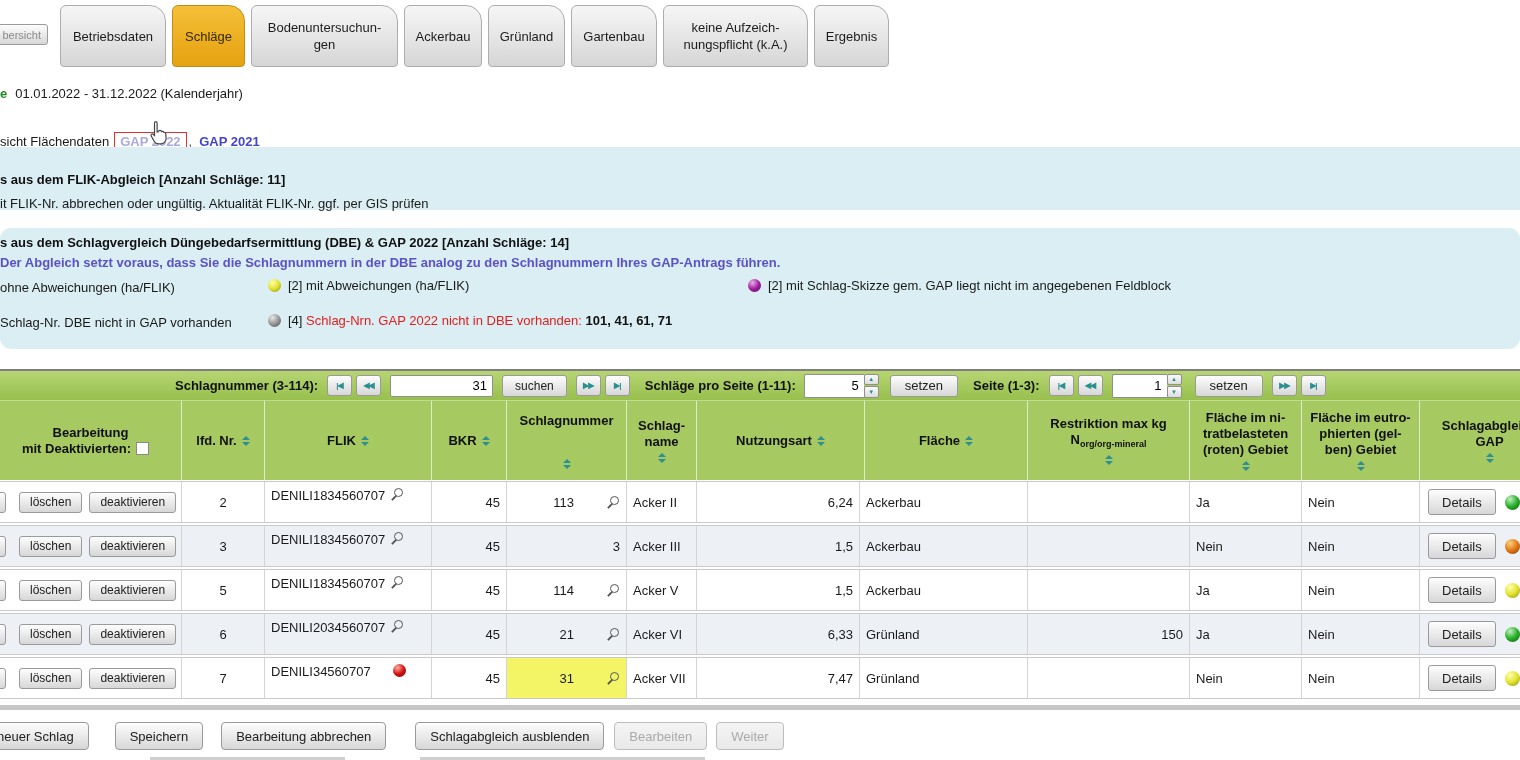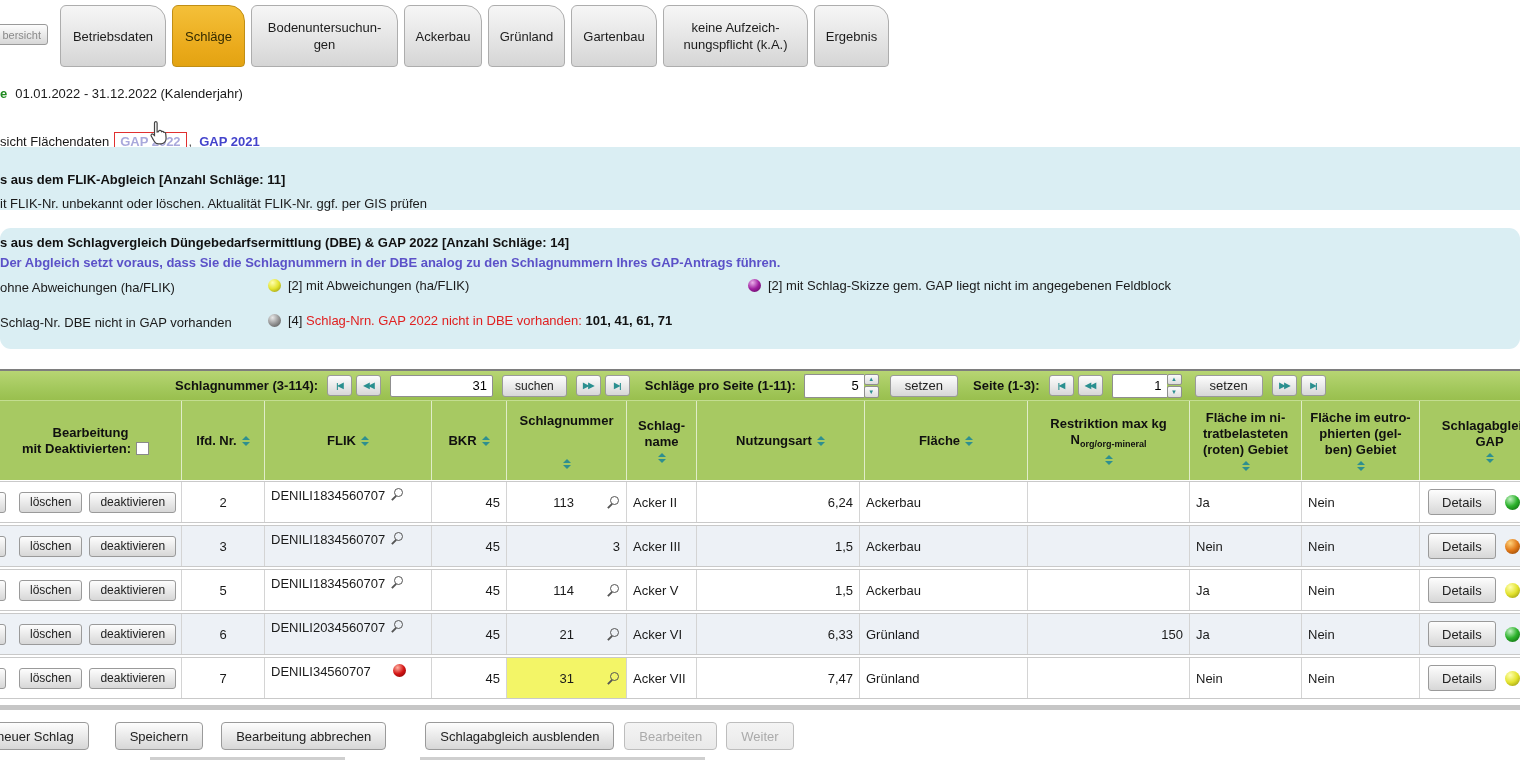--- a/index.html
+++ b/index.html
@@ -161,21 +161,21 @@
     <a class="gap2022">GAP 2022</a>
     <span class="comma">,</span>
     <a class="gap2021">GAP 2021</a>
   </div>
   <svg class="cursor-icon" width="22" height="27" viewBox="0 0 22 27">
     <path d="M7.5 1.5c.9 0 1.6.7 1.6 1.6v8.9l1.3-.3c.2-.9 1-1.5 1.9-1.3.6.1 1.1.6 1.3 1.2.8-.4 1.8-.1 2.2.7.9-.2 1.8.3 1.9 1.3l.4 4.4c.2 2.9-1.6 5.8-4.9 5.8h-2.9c-2 0-3.2-.8-4.1-2.5l-3-5.3c-.7-1.2.7-2.6 1.8-1.8l1.5 1.2V3.1c0-.9.7-1.6 1.6-1.6z" fill="#ffffff" stroke="#444" stroke-width="1.2"></path>
   </svg>
 
   <div class="infobox box1">
     <div class="title">s aus dem FLIK-Abgleich [Anzahl Schläge: 11]</div>
-    <div class="msg">it FLIK-Nr. unbekannt oder löschen. Aktualität FLIK-Nr. ggf. per GIS prüfen</div>
+    <div class="msg">it FLIK-Nr. abbrechen oder ungültig. Aktualität FLIK-Nr. ggf. per GIS prüfen</div>
   </div>
 
   <div class="infobox box2">
     <div class="title">s aus dem Schlagvergleich Düngebedarfsermittlung (DBE) &amp; GAP 2022 [Anzahl Schläge: 14]</div>
     <div class="note">Der Abgleich setzt voraus, dass Sie die Schlagnummern in der DBE analog zu den Schlagnummern Ihres GAP-Antrags führen.</div>
     <div class="legend-item" style="left:0; top:52px">
       <span>ohne Abweichungen (ha/FLIK)</span>
     </div>
     <div class="legend-item" style="left:268px; top:50px">
       <span class="ball sm yellow"></span>
@@ -473,20 +473,20 @@
       </div>
     </div>
 
   </div>
 
   <div class="greybar"></div>
   <div class="footer">
     <button class="btn fbtn" style="margin-left:-18px">neuer Schlag</button>
     <button class="btn fbtn" style="margin-left:26px">Speichern</button>
     <button class="btn fbtn" style="margin-left:18px">Bearbeitung abbrechen</button>
-    <button class="btn fbtn" style="margin-left:39px">Schlagabgleich ausblenden</button>
+    <button class="btn fbtn" style="margin-left:29px">Schlagabgleich ausblenden</button>
     <button class="btn fbtn disabled" style="margin-left:10px">Bearbeiten</button>
     <button class="btn fbtn disabled" style="margin-left:9px">Weiter</button>
   </div>
   <div class="seg" style="left:150px; width:195px"></div>
   <div class="seg" style="left:420px; width:285px"></div>
 
 </div>
 
 </body></html>

